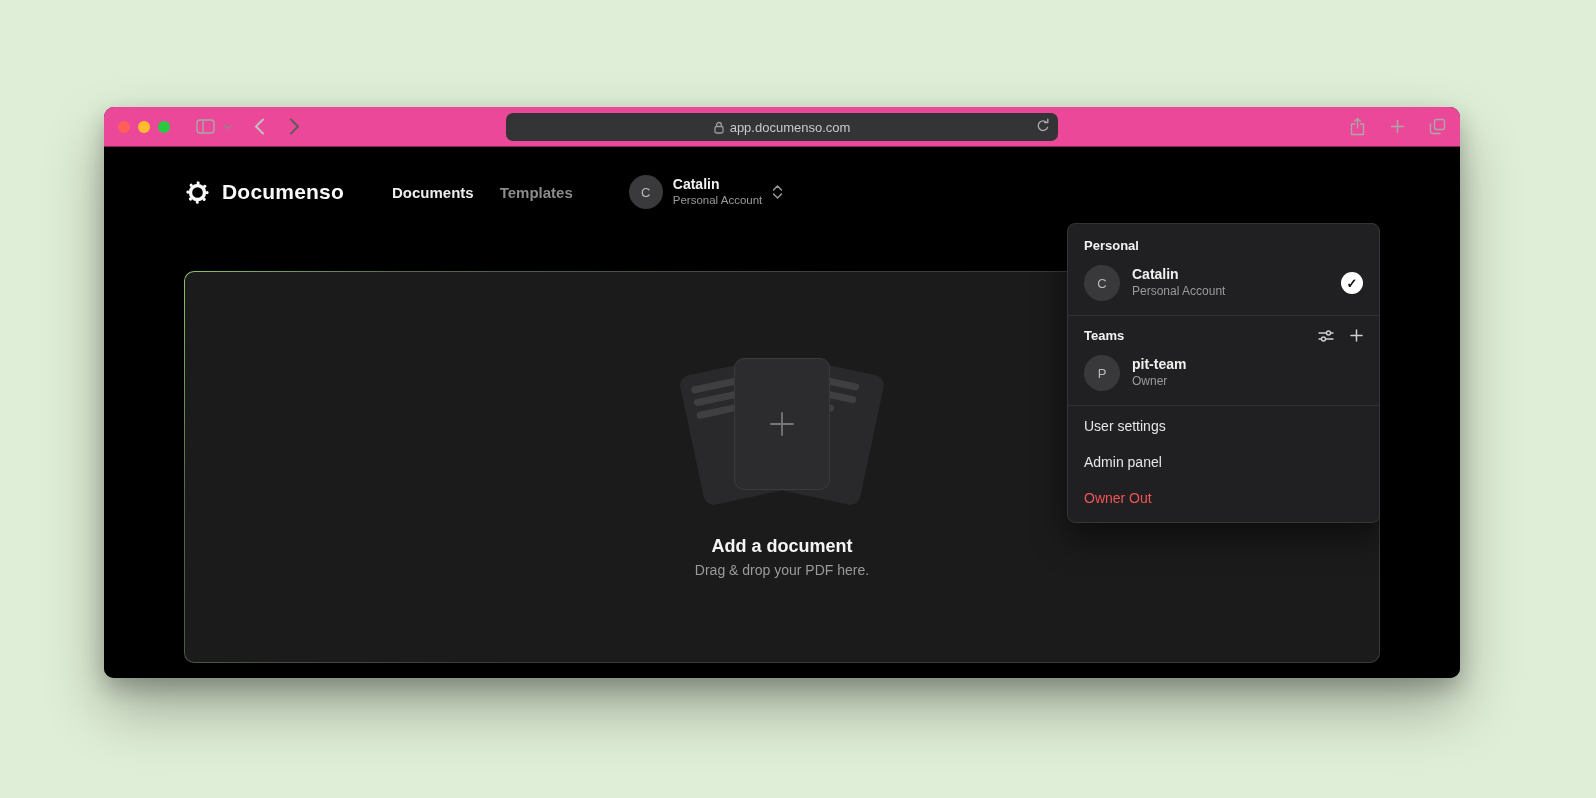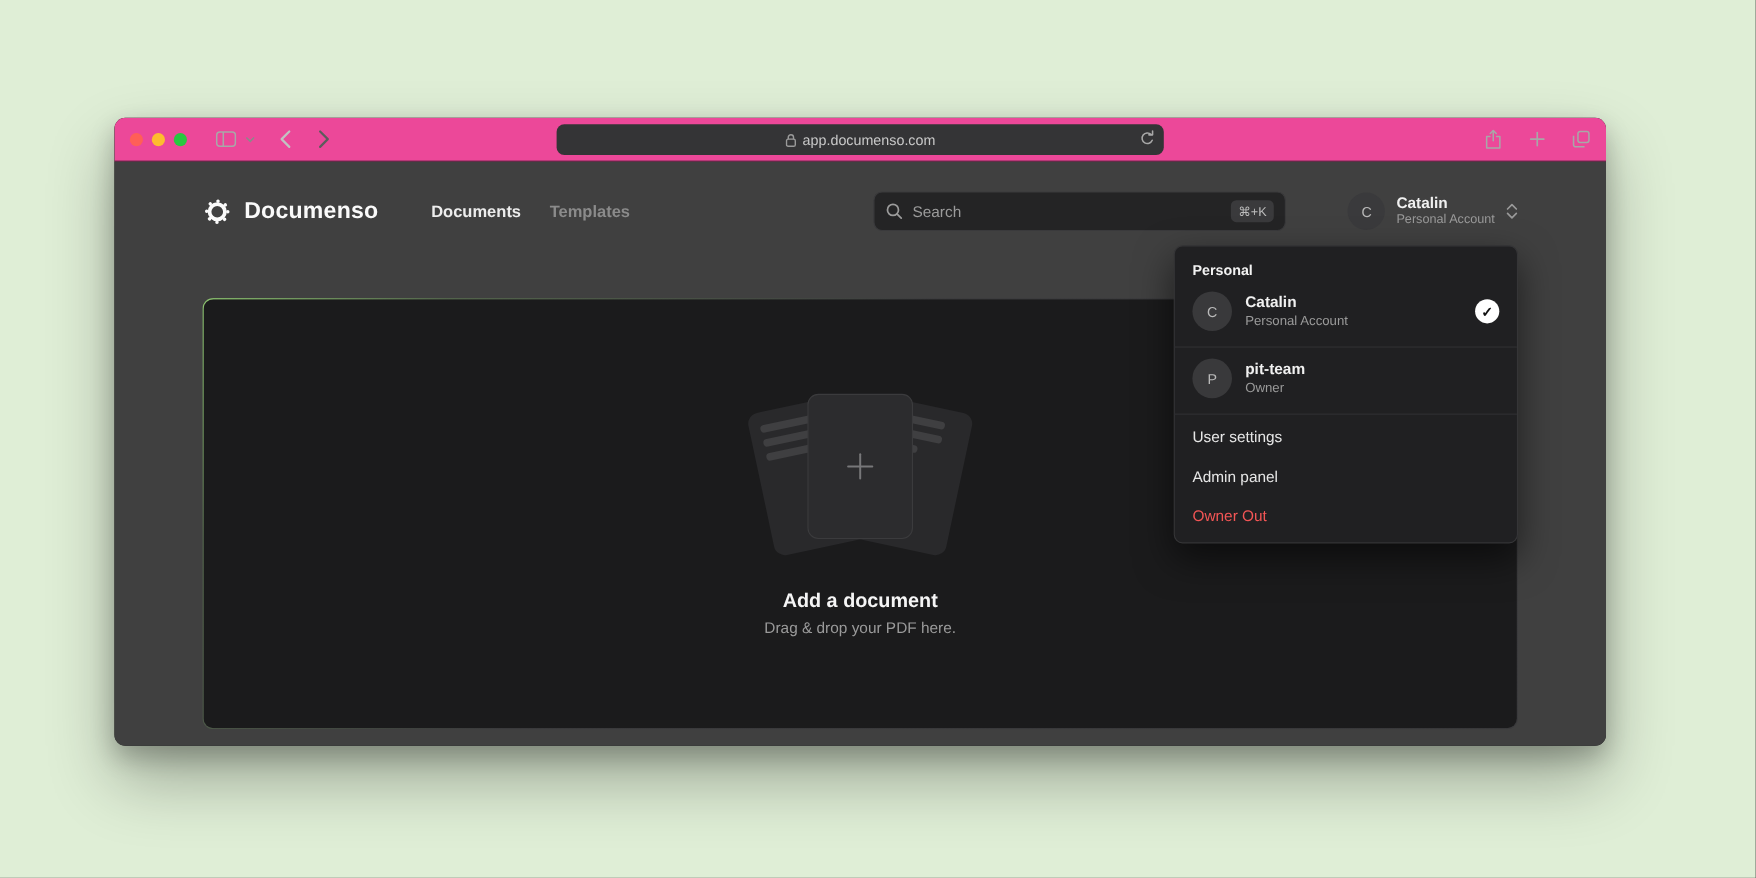--- a/index.html
+++ b/index.html
@@ -45,21 +45,21 @@
     width: 552px; height: 28px;
     background: #343436; border-radius: 7px;
     display: flex; align-items: center; justify-content: center; gap: 6px;
     color: #c9c9c9; font-size: 13px;
   }
   .urlbar .reload { position: absolute; right: 8px; top: 5px; }
 
   .right-icons { margin-left: auto; display: flex; align-items: center; gap: 24px; }
 
   
-  .page { flex: 1; background: #404040; position: relative; }
+  .page { flex: 1; background: #000000; position: relative; }
   .content { padding: 0 80px; }
 
   .app-header { display: flex; align-items: center; margin-top: 26px; height: 38px; }
   .brand { display: flex; align-items: center; gap: 11px; color: #fafafa;
            font-size: 21px; font-weight: 700; letter-spacing: .2px; }
   .main-nav { display: flex; gap: 26px; margin-left: 48px; font-size: 15px; font-weight: 600; }
   .main-nav .active { color: #ededed; cursor: pointer; }
   .main-nav .muted { color: #8b8b8b; cursor: pointer; }
 
   .search {
@@ -226,30 +226,20 @@
             </svg>
           </span>
           <span>Documenso</span>
         </div>
 
         <nav class="main-nav">
           <span class="active">Documents</span>
           <span class="muted">Templates</span>
         </nav>
 
-        <div class="search">
-          <span class="tb-icon">
-            <svg width="16" height="16" viewBox="0 0 16 16" fill="none" stroke="#9b9b9b" stroke-width="1.6" stroke-linecap="round">
-              <circle cx="6.8" cy="6.8" r="5"></circle>
-              <line x1="10.6" y1="10.6" x2="14.3" y2="14.3"></line>
-            </svg>
-          </span>
-          <input type="text" placeholder="Search" style="">
-          <span class="kbd">⌘+K</span>
-        </div>
 
         <div class="account">
           <span class="avatar">C</span>
           <span>
             <div class="acc-name">Catalin</div>
             <div class="acc-sub">Personal Account</div>
           </span>
           <span class="tb-icon">
             <svg width="11" height="16" viewBox="0 0 11 16" fill="none" stroke="#9a9a9a" stroke-width="1.5" stroke-linecap="round" stroke-linejoin="round">
               <polyline points="1.5,6 5.5,2 9.5,6"></polyline>
@@ -293,20 +283,39 @@
         <span class="menu-avatar">C</span>
         <span>
           <div class="m-name">Catalin</div>
           <div class="m-sub">Personal Account</div>
         </span>
         <span class="check">✓</span>
       </div>
 
       <div class="divider"></div>
 
+      <div class="teams-header">
+        <span class="t-label">Teams</span>
+        <span class="teams-icons">
+          <span class="tb-icon">
+            <svg width="16" height="14" viewBox="0 0 16 14" fill="none" stroke="#cfcfcf" stroke-width="1.4" stroke-linecap="round">
+              <line x1="1" y1="4" x2="15" y2="4"></line>
+              <circle cx="10.5" cy="4" r="2" fill="#202022"></circle>
+              <line x1="1" y1="10" x2="15" y2="10"></line>
+              <circle cx="5.5" cy="10" r="2" fill="#202022"></circle>
+            </svg>
+          </span>
+          <span class="tb-icon">
+            <svg width="13" height="13" viewBox="0 0 13 13" fill="none" stroke="#cfcfcf" stroke-width="1.5" stroke-linecap="round">
+              <line x1="6.5" y1="1" x2="6.5" y2="12"></line>
+              <line x1="1" y1="6.5" x2="12" y2="6.5"></line>
+            </svg>
+          </span>
+        </span>
+      </div>
 
       <div class="menu-acc-row">
         <span class="menu-avatar">P</span>
         <span>
           <div class="m-name">pit-team</div>
           <div class="m-sub">Owner</div>
         </span>
       </div>
 
       <div class="divider"></div>

